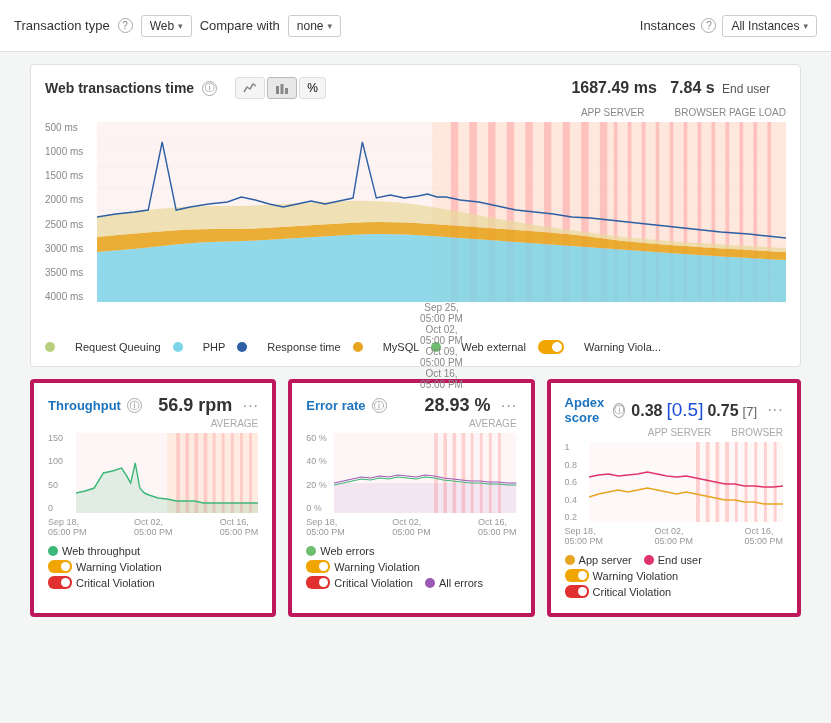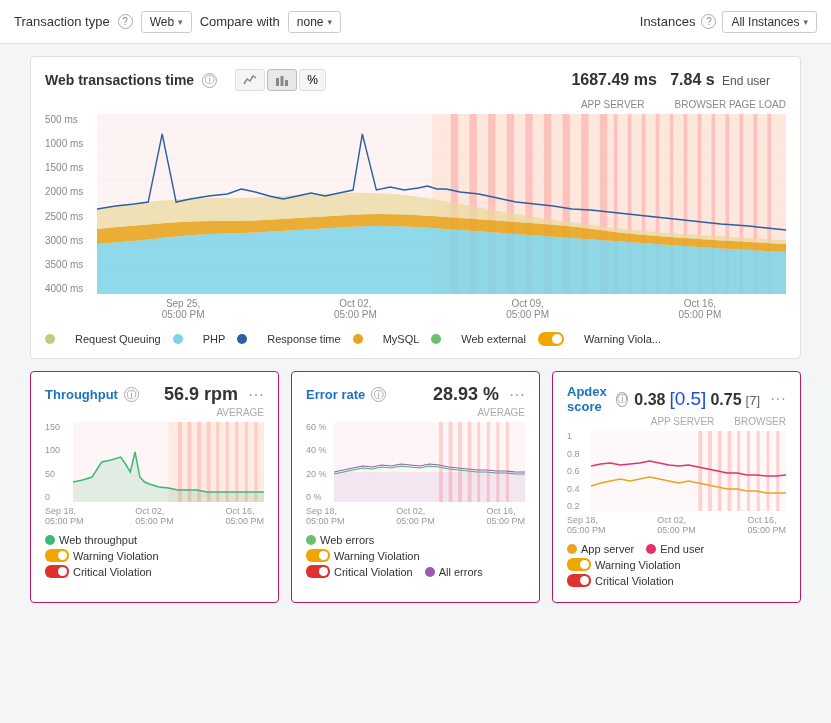--- a/index.html
+++ b/index.html
@@ -5,21 +5,21 @@
     * { box-sizing: border-box; margin: 0; padding: 0; }
     body { font-family: -apple-system, BlinkMacSystemFont, 'Segoe UI', sans-serif; background: #f4f5f5; font-size: 12px; color: #333; width: 831px; }
 
     .top-bar {
       background: #fff;
       border-bottom: 1px solid #e0e0e0;
       padding: 6px 14px;
       display: flex;
       align-items: center;
       gap: 8px;
-      height: 44px;
+      height: 52px;
       justify-content: center;
     }
     .top-bar-right {
       margin-left: auto;
       display: flex;
       align-items: center;
       gap: 6px;
     }
     .label-text { font-size: 13px; color: #333; font-weight: 500; }
     .info-circle {
@@ -100,22 +100,23 @@
     .x-axis {
       position: absolute;
       left: 52px;
       right: 0;
       bottom: 0;
       height: 30px;
       display: flex;
       justify-content: space-around;
       font-size: 10px;
       color: #888;
-      align-items: flex-end;
+      align-items: center;
       padding-bottom: 4px;
+      flex-direction: column;
     }
 
     .legend-row {
       display: flex;
       flex-wrap: wrap;
       gap: 12px;
       margin-top: 8px;
       font-size: 11px;
       align-items: center;
     }
@@ -138,21 +139,21 @@
     }
 
     
     .bottom-cards {
       display: flex;
       gap: 12px;
     }
     .bottom-card {
       flex: 1;
       background: #fff;
-      border: 1px solid #be185d;
+      border: 4px solid #be185d;
       border-radius: 4px;
       padding: 12px 14px;
     }
     .bottom-card-header {
       display: flex;
       align-items: center;
       gap: 6px;
       margin-bottom: 2px;
     }
     .bottom-card-title { font-size: 13px; font-weight: 600; color: #1c73be; }

